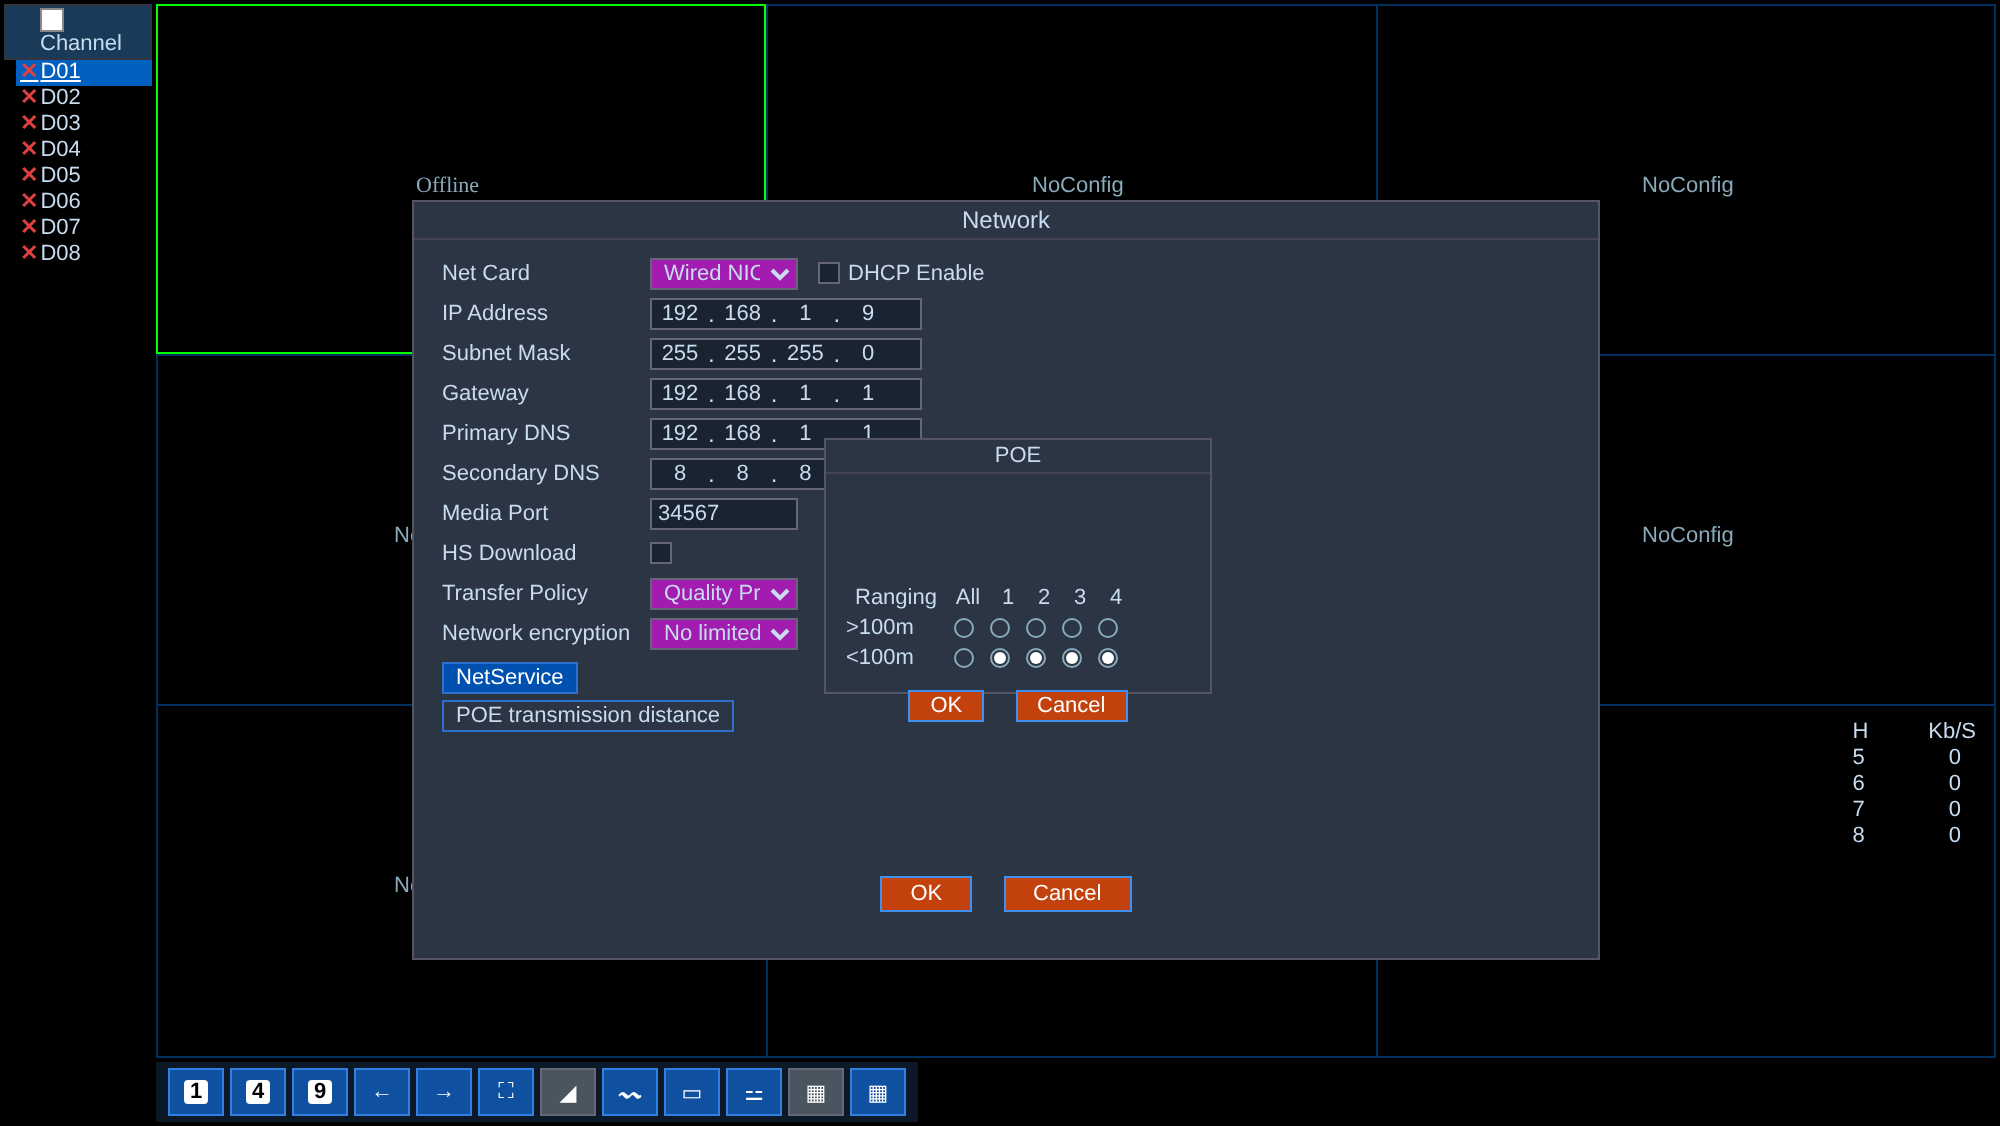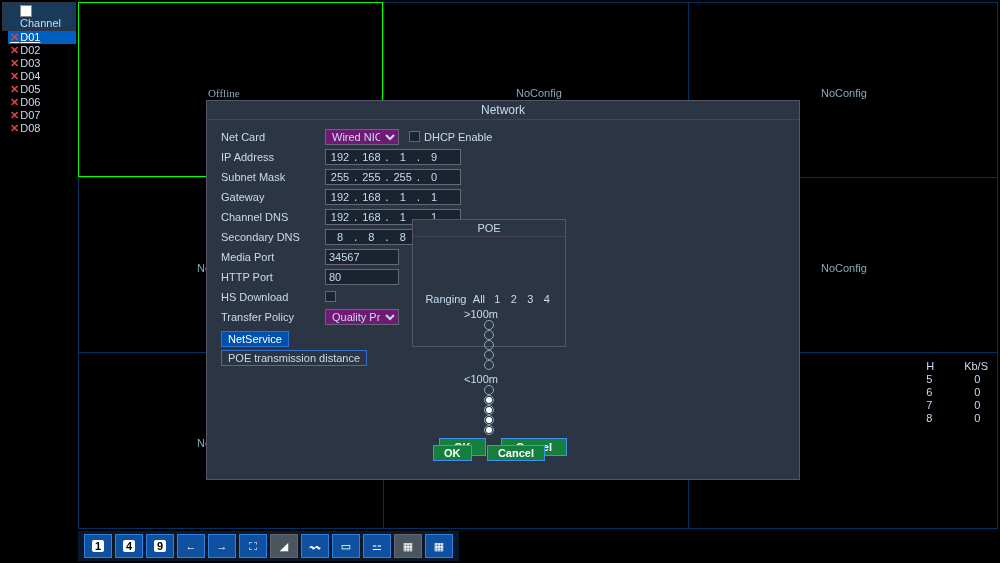--- a/index.html
+++ b/index.html
@@ -25,40 +25,40 @@
   .stat-table div { line-height: 13px; }
   .stat-table .hdr { display: flex; gap: 30px; }
   .stat-table .row { display: flex; gap: 42px; }
   
   
   .dialog { position: absolute; left: 206px; top: 100px; width: 594px; height: 380px; background: #2b3543; border: 1px solid #556; }
   .dialog-title { text-align: center; color: #c8dcf0; padding: 2px 0; font-size: 12px; border-bottom: 1px solid #445; }
   .dialog-body { padding: 8px 14px; position: relative; height: 340px; }
   .form-row { display: flex; align-items: center; margin-bottom: 3px; height: 17px; }
   .form-label { width: 104px; color: #c8dcf0; font-size: 11px; }
-  .sel { background: #701a75; border: 1px solid #667; color: #c8dcf0; font-size: 11px; height: 16px; width: 74px; padding: 0 2px; }
+  .sel { background: #a21caf; border: 1px solid #667; color: #c8dcf0; font-size: 11px; height: 16px; width: 74px; padding: 0 2px; }
   .ip-box { display: flex; align-items: center; background: #1a2330; border: 1px solid #667; height: 16px; width: 136px; }
   .ip-oct { background: transparent; border: none; color: #c8dcf0; width: 28px; text-align: center; font-size: 11px; outline: none; }
   .ip-dot { color: #c8dcf0; }
   .txt { background: #1a2330; border: 1px solid #667; color: #c8dcf0; font-size: 11px; height: 16px; width: 74px; padding: 0 3px; outline: none; }
   .chk { width: 11px; height: 11px; border: 1px solid #667; background: #1a2330; display: inline-block; vertical-align: middle; }
   .chk-label { color: #c8dcf0; font-size: 11px; margin-left: 4px; }
   .link-btn { background: #0050b0; color: #fff; font-size: 11px; padding: 1px 6px; border: 1px solid #3070d0; display: inline-block; margin-top: 3px; cursor: pointer; }
   .link-btn.outline { background: transparent; color: #c8dcf0; border: 1px solid #3070d0; }
   
   .dialog-buttons { text-align: center; margin-top: 8px; }
-  .btn { background: #15803d; color: #fff; border: 1px solid #4090f0; padding: 2px 14px; font-size: 11px; margin: 0 6px; cursor: pointer; display: inline-block; font-weight: bold; }
-  
-  
-  .poe-dialog { position: absolute; left: 412px; top: 219px; width: 154px; height: 128px; background: #2b3543; border: 1px solid #556; z-index: 10; }
+  .btn { background: #c2410c; color: #fff; border: 1px solid #4090f0; padding: 2px 14px; font-size: 11px; margin: 0 6px; cursor: pointer; display: inline-block; }
+  
+  
+  .poe-dialog { position: absolute; left: 412px; top: 219px; width: 194px; height: 128px; background: #2b3543; border: 1px solid #556; z-index: 10; }
   .poe-title { text-align: center; color: #c8dcf0; font-size: 11px; padding: 2px 0; border-bottom: 1px solid #445; }
   .poe-body { padding: 8px 10px; }
   .poe-hdr { display: flex; font-size: 11px; color: #c8dcf0; }
   .poe-hdr span { display: inline-block; text-align: center; margin-top: 48px; }
-  .poe-row { display: flex; align-items: center; font-size: 11px; color: #c8dcf0; margin-top: 3px; flex-direction: column; }
+  .poe-row { display: flex; align-items: center; font-size: 11px; color: #c8dcf0; margin-top: 3px; }
   .radio { width: 10px; height: 10px; border-radius: 50%; border: 1px solid #8ab; display: inline-block; margin: 0 4px; vertical-align: middle; position: relative; }
   .radio.on::after { content: ""; position: absolute; left: 1px; top: 1px; width: 6px; height: 6px; border-radius: 50%; background: #fff; }
   .poe-buttons { text-align: center; margin-top: 10px; }
   
   
   .toolbar { position: absolute; left: 78px; bottom: 2px; height: 30px; background: #0a1828; display: flex; align-items: center; padding: 0 6px; gap: 3px; }
   .tbtn { width: 28px; height: 24px; background: #1050a0; border: 1px solid #3080e0; display: flex; align-items: center; justify-content: center; cursor: pointer; color: #fff; font-size: 11px; }
   .tbtn.grey { background: #4a5560; border-color: #667; }
 </style>
 </head>
@@ -160,21 +160,21 @@
         <input class="ip-oct" value="192" style="">
           <span class="ip-dot">.</span>
         <input class="ip-oct" value="168" style="">
           <span class="ip-dot">.</span>
         <input class="ip-oct" value="1" style="">
           <span class="ip-dot">.</span>
         <input class="ip-oct" value="1" style="">
       </div>
     </div>
     <div class="form-row">
-      <span class="form-label">Channel DNS</span>
+      <span class="form-label">Primary DNS</span>
       <div class="ip-box">
         <input class="ip-oct" value="192" style="">
           <span class="ip-dot">.</span>
         <input class="ip-oct" value="168" style="">
           <span class="ip-dot">.</span>
         <input class="ip-oct" value="1" style="">
           <span class="ip-dot">.</span>
         <input class="ip-oct" value="1" style="">
       </div>
     </div>
@@ -188,30 +188,30 @@
         <input class="ip-oct" value="8" style="">
           <span class="ip-dot">.</span>
         <input class="ip-oct" value="8" style="">
       </div>
     </div>
     <div class="form-row">
       <span class="form-label">Media Port</span>
       <input class="txt" value="34567" style="">
     </div>
     <div class="form-row">
-      <span class="form-label">HTTP Port</span>
-      <input class="txt" value="80" style="">
-    </div>
-    <div class="form-row">
       <span class="form-label">HS Download</span>
       <span class="chk"></span>
     </div>
     <div class="form-row">
       <span class="form-label">Transfer Policy</span>
       <select class="sel"><option>Quality Prefe</option></select>
+    </div>
+    <div class="form-row">
+      <span class="form-label" style="width:104px">Network encryption</span>
+      <select class="sel"><option>No limited</option></select>
     </div>
     <div><span class="link-btn">NetService</span></div>
     <div><span class="link-btn outline">POE transmission distance</span></div>
 
     <div class="dialog-buttons" style="position:absolute;bottom:4px;left:0;right:0;">
       <span class="btn">OK</span>
       <span class="btn">Cancel</span>
     </div>
   </div>
 </div>

